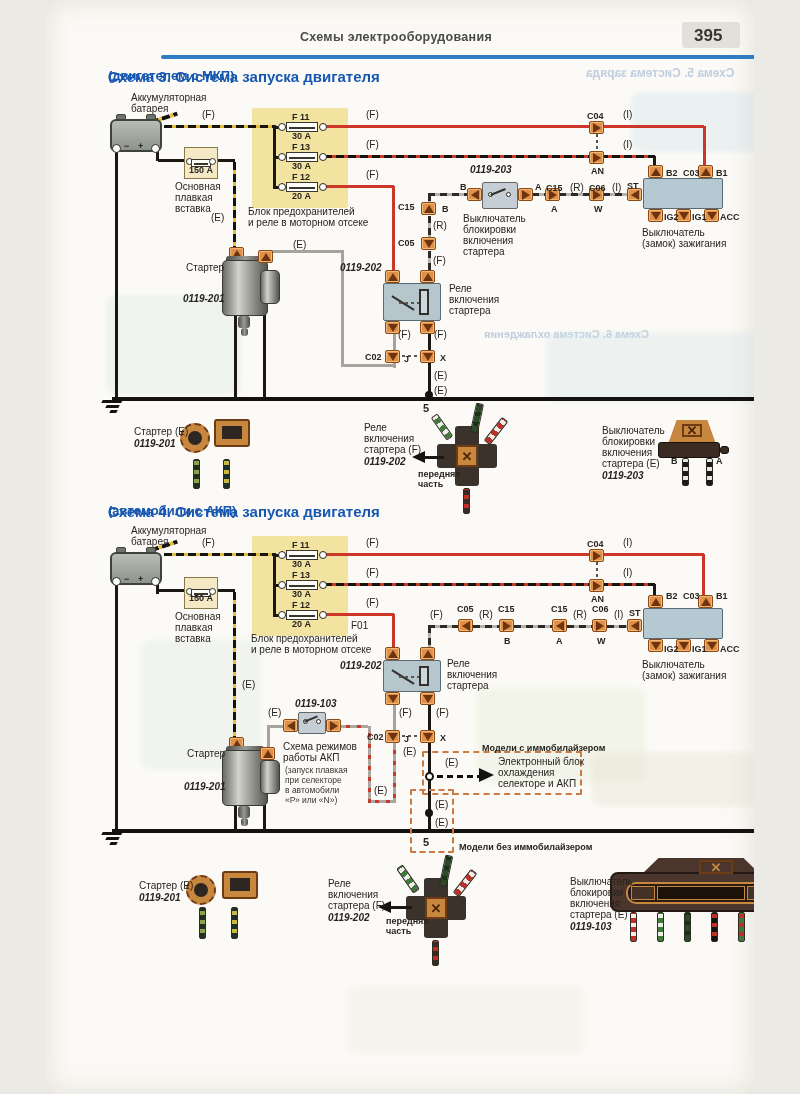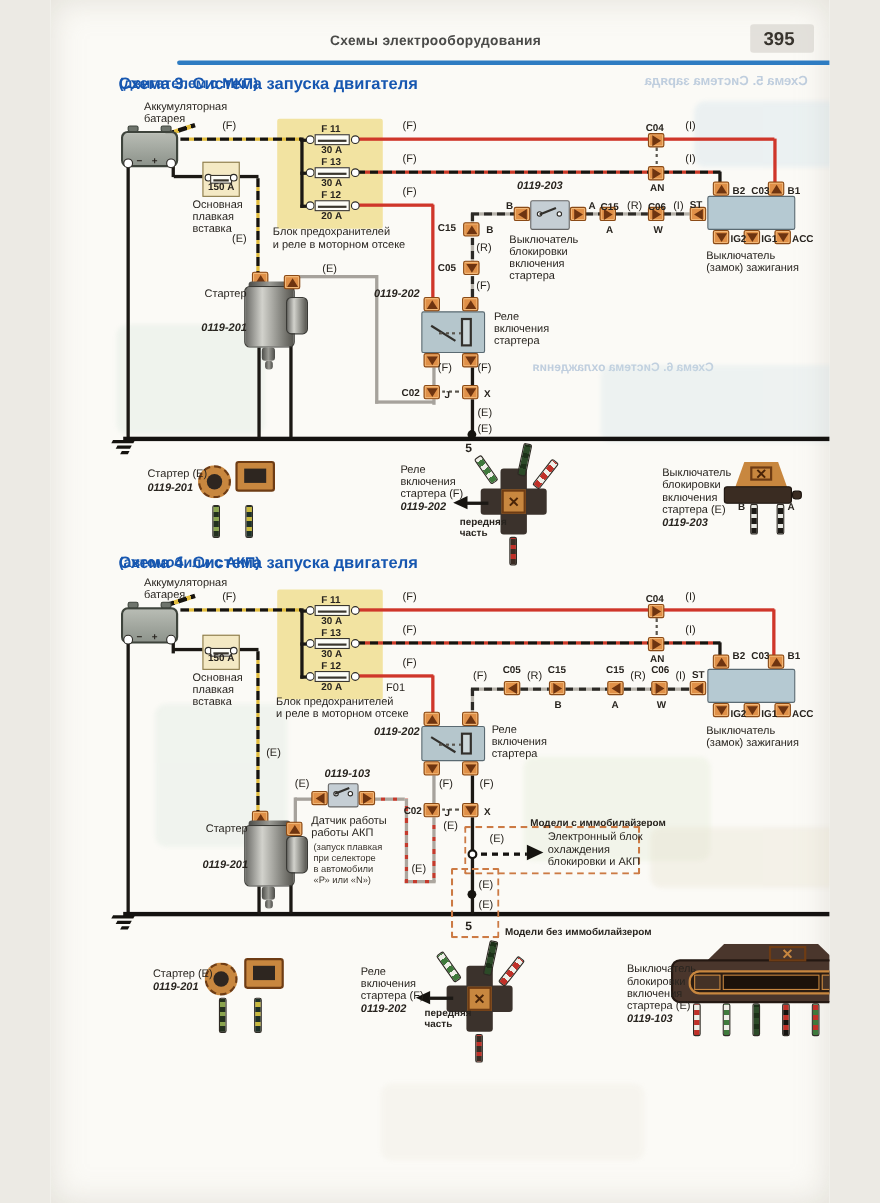--- a/index.html
+++ b/index.html
@@ -561,21 +561,21 @@
       <span class="lbl" style="left: 129px; top: 612px;">Основная</span>
       <span class="lbl" style="left: 129px; top: 623px;">плавкая</span>
       <span class="lbl" style="left: 129px; top: 634px;">вставка</span>
       <span class="lbl" style="left: 205px; top: 634px;">Блок предохранителей</span>
       <span class="lbl" style="left: 205px; top: 645px;">и реле в моторном отсеке</span>
       <span class="lbl" style="left: 196px; top: 680px;">(E)</span>
       <span class="lbl" style="left: 141px; top: 749px;">Стартер</span>
       <span class="lbl it" style="left: 138px; top: 782px;">0119-201</span>
       <span class="lbl" style="left: 222px; top: 708px;">(E)</span>
       <span class="lbl it" style="left: 249px; top: 699px;">0119-103</span>
-      <span class="lbl" style="left: 237px; top: 742px;">Датчик работы</span>
+      <span class="lbl" style="left: 237px; top: 742px;">Схема режимов</span>
       <span class="lbl" style="left: 237px; top: 753px;">работы АКП</span>
       <span class="lbl tiny" style="left: 239px; top: 765px;">(запуск плавкая</span>
       <span class="lbl tiny" style="left: 239px; top: 775px;">при селекторе</span>
       <span class="lbl tiny" style="left: 239px; top: 785px;">в автомобили</span>
       <span class="lbl tiny" style="left: 239px; top: 795px;">«Р» или «N»)</span>
       <span class="lbl it" style="left: 294px; top: 661px;">0119-202</span>
       <span class="lbl" style="left: 401px; top: 659px;">Реле</span>
       <span class="lbl" style="left: 401px; top: 670px;">включения</span>
       <span class="lbl" style="left: 401px; top: 681px;">стартера</span>
       <span class="lbl" style="left: 384px; top: 610px;">(F)</span>
@@ -602,21 +602,21 @@
       <span class="lbl" style="left: 390px; top: 708px;">(F)</span>
       <span class="lbl s" style="left: 321px; top: 732px;">C02</span>
       <span class="lbl s" style="left: 358px; top: 734px;">J</span>
       <span class="lbl s" style="left: 394px; top: 733px;">X</span>
       <span class="lbl" style="left: 357px; top: 747px;">(E)</span>
       <span class="lbl" style="left: 328px; top: 786px;">(E)</span>
       <span class="lbl s" style="left: 436px; top: 743px;">Модели с иммобилайзером</span>
       <span class="lbl" style="left: 399px; top: 758px;">(E)</span>
       <span class="lbl" style="left: 452px; top: 757px;">Электронный блок</span>
       <span class="lbl" style="left: 452px; top: 768px;">охлаждения</span>
-      <span class="lbl" style="left: 452px; top: 779px;">блокировки и АКП</span>
+      <span class="lbl" style="left: 452px; top: 779px;">селекторе и АКП</span>
       <span class="lbl" style="left: 389px; top: 800px;">(E)</span>
       <span class="lbl" style="left: 389px; top: 818px;">(E)</span>
       <span class="lbl b" style="left: 377px; top: 837px;">5</span>
       <span class="lbl s" style="left: 413px; top: 842px;">Модели без иммобилайзером</span>
       <span class="lbl" style="left: 93px; top: 881px;">Стартер (E)</span>
       <span class="lbl it" style="left: 93px; top: 893px;">0119-201</span>
       <span class="lbl" style="left: 282px; top: 879px;">Реле</span>
       <span class="lbl" style="left: 282px; top: 890px;">включения</span>
       <span class="lbl" style="left: 282px; top: 901px;">стартера (F)</span>
       <span class="lbl it" style="left: 282px; top: 913px;">0119-202</span>

